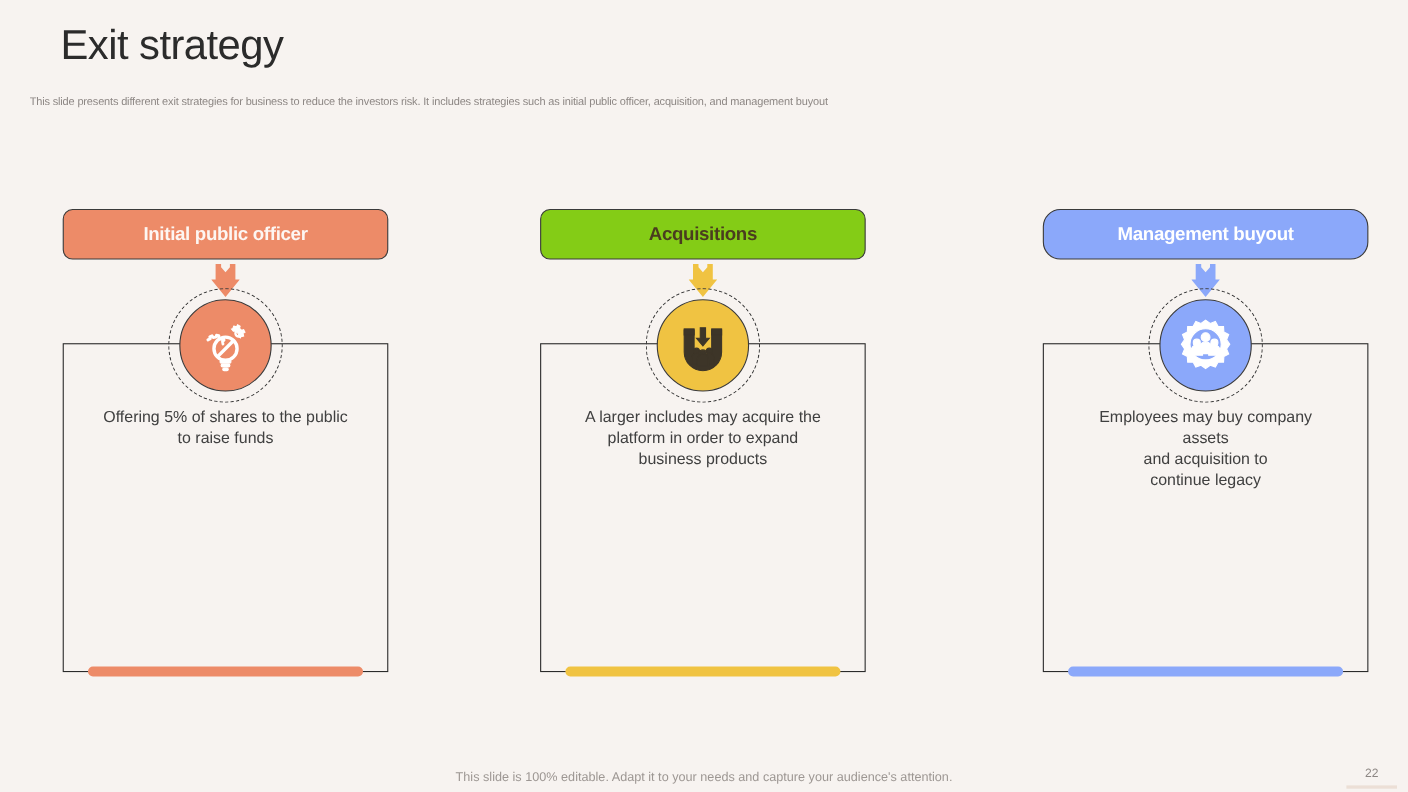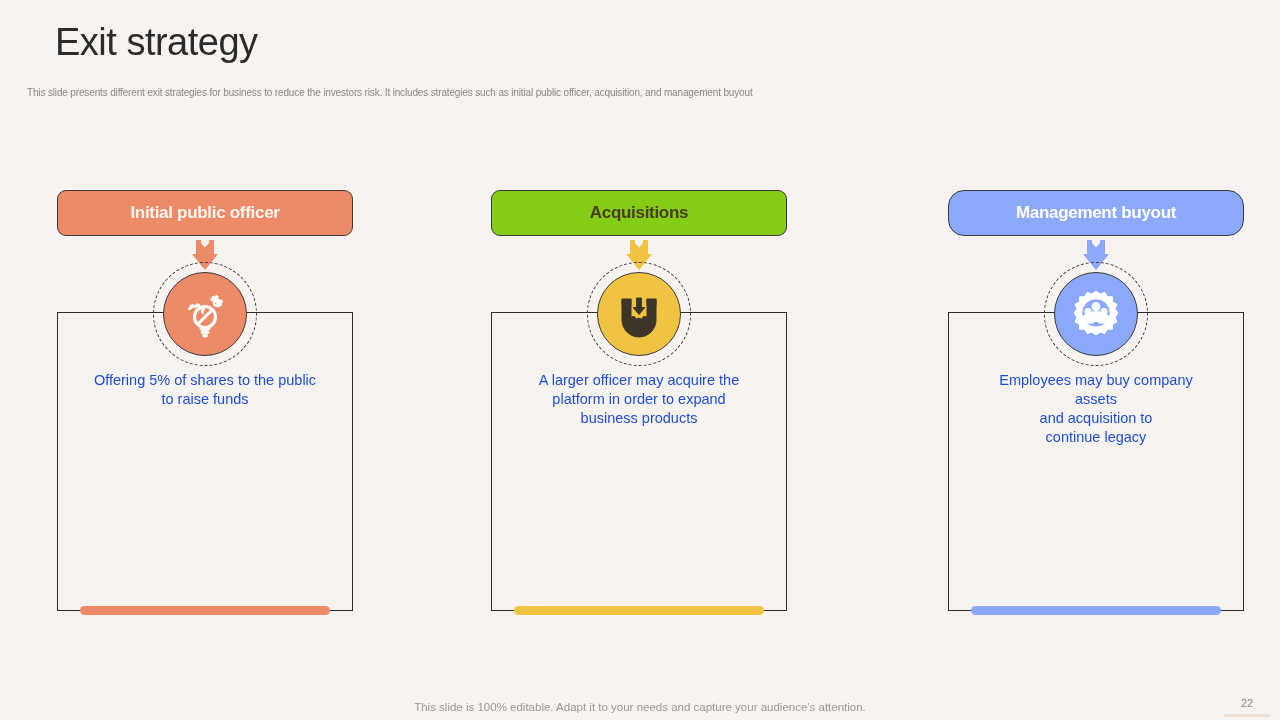--- a/index.html
+++ b/index.html
@@ -138,21 +138,21 @@
     background: transparent;
   }
   .body-text {
     position: absolute;
     left: 10px;
     right: 10px;
     top: 58px;
     text-align: center;
     font-size: 14.5px;
     line-height: 19px;
-    color: #1d4ed8;
+    color: #404040;
   }
   .accent-bar {
     position: absolute;
     left: 22px;
     right: 22px;
     bottom: -5px;
     height: 9px;
     border-radius: 5px;
   }
 
@@ -268,21 +268,21 @@
               <circle cx="24" cy="31.2" r="3.1"></circle>
               <path d="M18.9 42.5 v-5.6 a5.1 5.1 0 0 1 10.2 0 v5.6 Z"></path>
             </g>
           </svg>
         </span>
       </div>
     </div>
 
     <div class="body-box">
       <div class="body-text">
-        <div>A larger officer may acquire the</div>
+        <div>A larger includes may acquire the</div>
         <div>platform in order to expand</div>
         <div>business products</div>
       </div>
       <div class="accent-bar" style="background: rgb(240, 195, 66);"></div>
     </div>
   </div>
 
   <div class="column col-2">
     <div class="pill" style="background: rgb(139, 168, 250); border-radius: 16px;">
       <span class="pill-label" style="color: rgb(255, 255, 255);">Management buyout</span>

